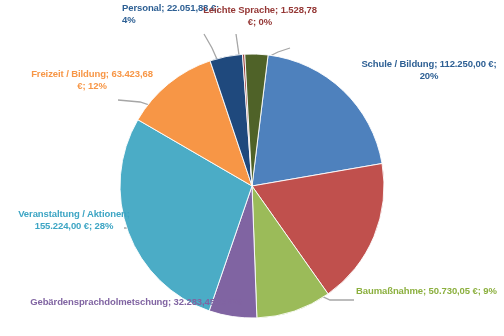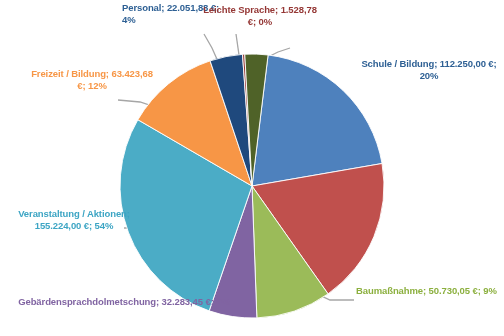--- a/index.html
+++ b/index.html
@@ -28,21 +28,21 @@
     font-size: 9.5px;
     font-weight: bold;
     line-height: 11.5px;
     text-align: center;
     white-space: normal;
     letter-spacing: -0.1px;
   }
   .lbl-schule      { left: 356px; top: 58px;  width: 146px; color: #2E6094; text-align: center; }
   .lbl-technische  { left: 358px; top: 183px; width: 144px; color: #C0504D; text-align: center; }
   .lbl-bau         { left: 356px; top: 285px; width: 146px; color: #8CB03F; text-align: left; }
-  .lbl-gebaerden   { left: 10px;  top: 296px; width: 228px; color: #8064A2; text-align: center; }
+  .lbl-gebaerden   { left: 22px;  top: 296px; width: 228px; color: #8064A2; text-align: center; }
   .lbl-veranst     { left: 4px;   top: 208px; width: 140px; color: #3DA5C4; text-align: center; }
   .lbl-freizeit    { left: 26px;  top: 68px;  width: 132px; color: #F79646; text-align: center; }
   .lbl-personal    { left: 122px; top: 2px;   width: 112px; color: #2E6094; text-align: left; }
   .lbl-leichte     { left: 200px; top: 4px;   width: 120px; color: #953735; text-align: center; }
   .lbl-barriere    { left: 276px; top: 2px;   width: 120px; color: #4F6228; text-align: center; }
 </style>
 </head>
 <body>
 
 <div id="chart-root">
@@ -68,18 +68,18 @@
         <path d="M 252 186 L 137.85 119.72 A 132 132 0 0 1 210.10 60.83 Z" fill="#F79646" stroke="#ffffff" stroke-width="0.9"></path>
         <path d="M 252 186 L 210.10 60.83 A 132 132 0 0 1 242.49 54.34 Z" fill="#1F497D" stroke="#ffffff" stroke-width="0.9"></path>
         <path d="M 252 186 L 242.49 54.34 A 132 132 0 0 1 244.79 54.20 Z" fill="#953735" stroke="#ffffff" stroke-width="0.9"></path>
         <path d="M 252 186 L 244.79 54.20 A 132 132 0 0 1 268.09 54.98 Z" fill="#4F6228" stroke="#ffffff" stroke-width="0.9"></path>
       </g>
   </svg>
 
   <div class="slice-label lbl-schule">Schule / Bildung; 112.250,00 €; 20%</div>
   <div class="slice-label lbl-bau">Baumaßnahme; 50.730,05 €; 9%</div>
   <div class="slice-label lbl-gebaerden">Gebärdensprachdolmetschung; 32.283,45 €; 6%</div>
-  <div class="slice-label lbl-veranst">Veranstaltung / Aktionen; 155.224,00 €; 54%</div>
+  <div class="slice-label lbl-veranst">Veranstaltung / Aktionen; 155.224,00 €; 28%</div>
   <div class="slice-label lbl-freizeit">Freizeit / Bildung; 63.423,68 €; 12%</div>
   <div class="slice-label lbl-personal">Personal; 22.051,88 €; 4%</div>
   <div class="slice-label lbl-leichte">Leichte Sprache; 1.528,78 €; 0%</div>
 
 </div>
 
 </body></html>

